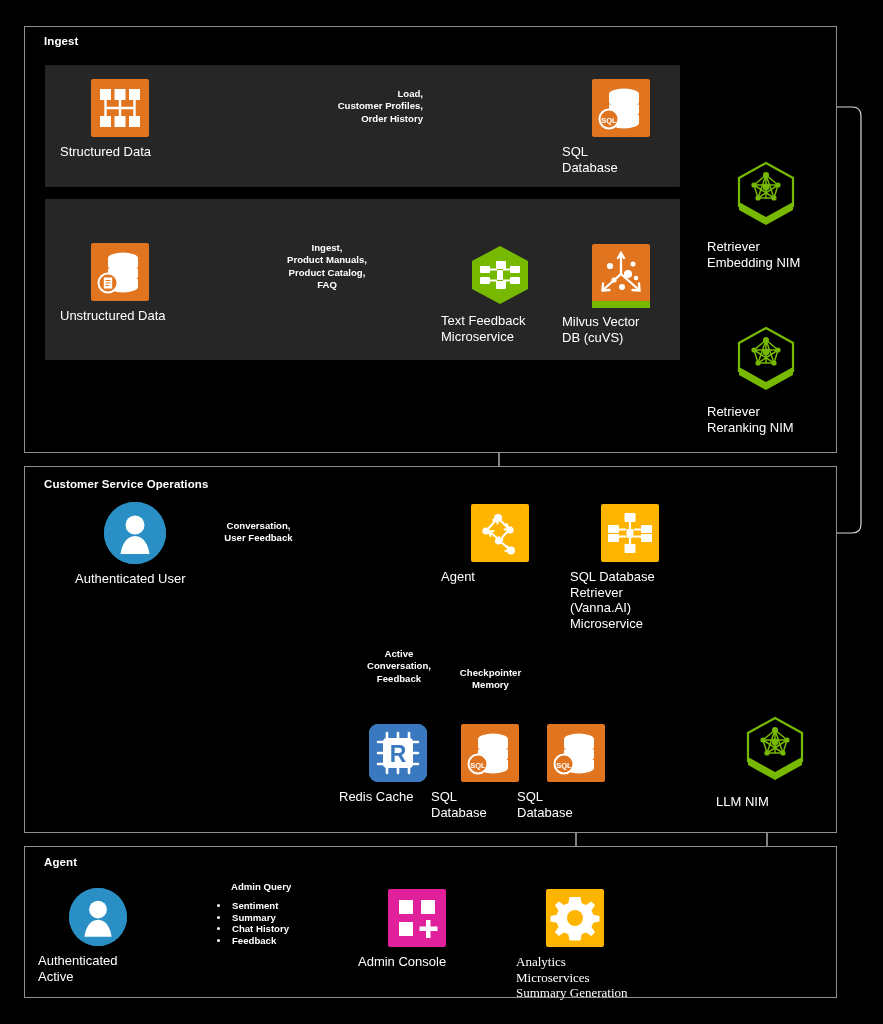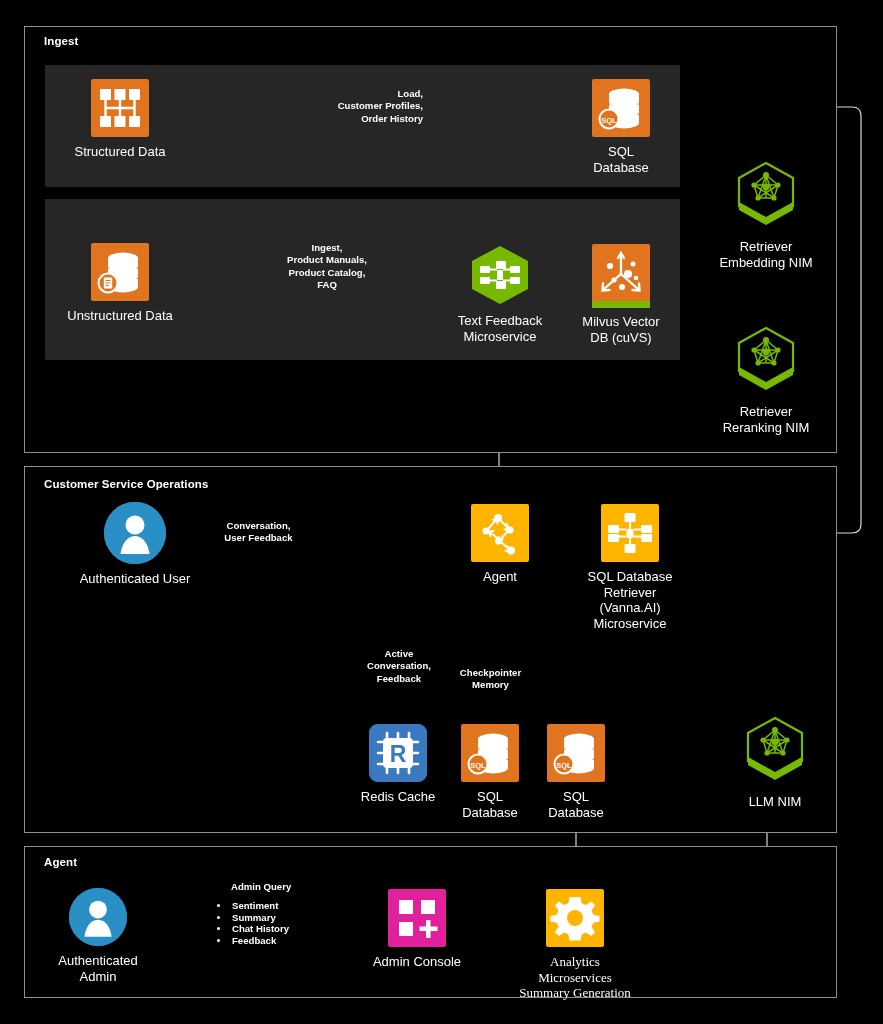--- a/index.html
+++ b/index.html
@@ -15,21 +15,21 @@
   .panel{ position:absolute; border:1px solid #8f8f8f; background:#000; }
   .panel-title{
     position:absolute; font-size:11.5px; font-weight:700; color:#ffffff;
     letter-spacing:.1px; white-space:nowrap;
   }
   .subbox{
     position:absolute; background:#262626; border-radius:1px;
   }
 
   
-  .node{ position:absolute; text-align:center; }
+  .node{ position:absolute; }
   .tile{
     position:relative; margin:0 auto; display:block;
   }
   .sq{ border-radius:2px; }
   .orange{ background:#e1741f; }
   .amber{ background:#ffb400; }
   .magenta{ background:#e0219b; }
   .blue{ background:#2a8fc4; }
   .circleblue{ background:#2a8fc4; border-radius:50%; }
   .nlabel{
@@ -432,21 +432,21 @@
 
   <div class="node" style="left:38px; top:888px; width:120px;">
     <div class="tile circleblue" style="width:58px;height:58px;">
       <svg viewBox="0 0 62 62" width="58" height="58">
         <circle cx="31" cy="31" r="31" fill="#2a8fc4"></circle>
         <circle cx="31" cy="23" r="9.5" fill="#fff"></circle>
         <path d="M31 34 C22 34 17.5 44 16.5 52 L45.5 52 C44.5 44 40 34 31 34 Z" fill="#fff"></path>
       </svg>
     </div>
     <div class="nlabel">Authenticated
-Admin</div>
+Active</div>
   </div>
 
   <div class="etext left" style="left:231px; top:881px; width:120px;">Admin Query</div>
   <div class="bullets" style="left:218px; top:900px; width:120px;">
     <ul>
       <li>Sentiment</li>
       <li>Summary</li>
       <li>Chat History</li>
       <li>Feedback</li>
     </ul>

